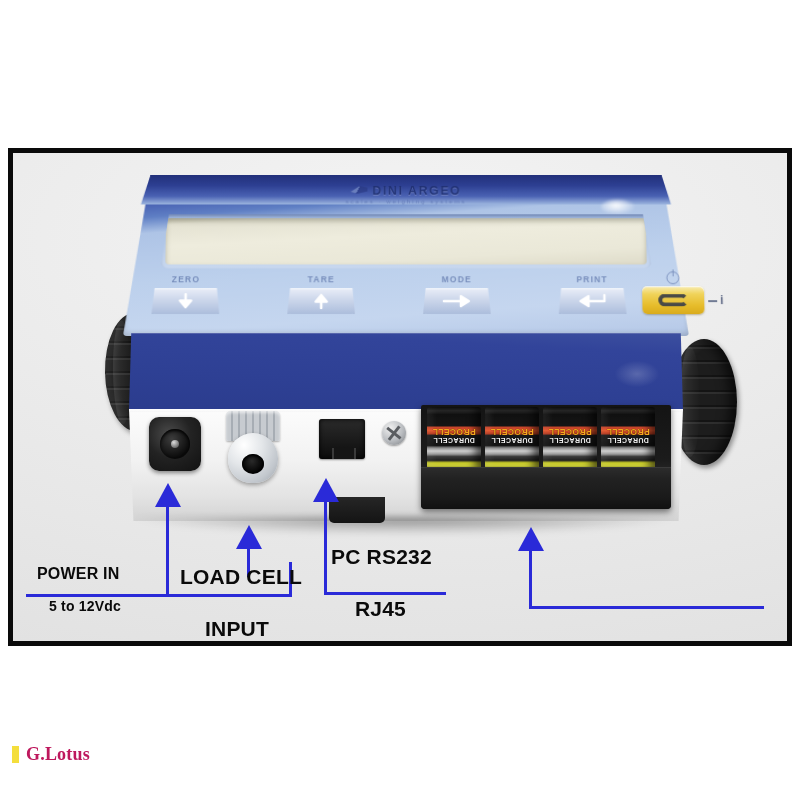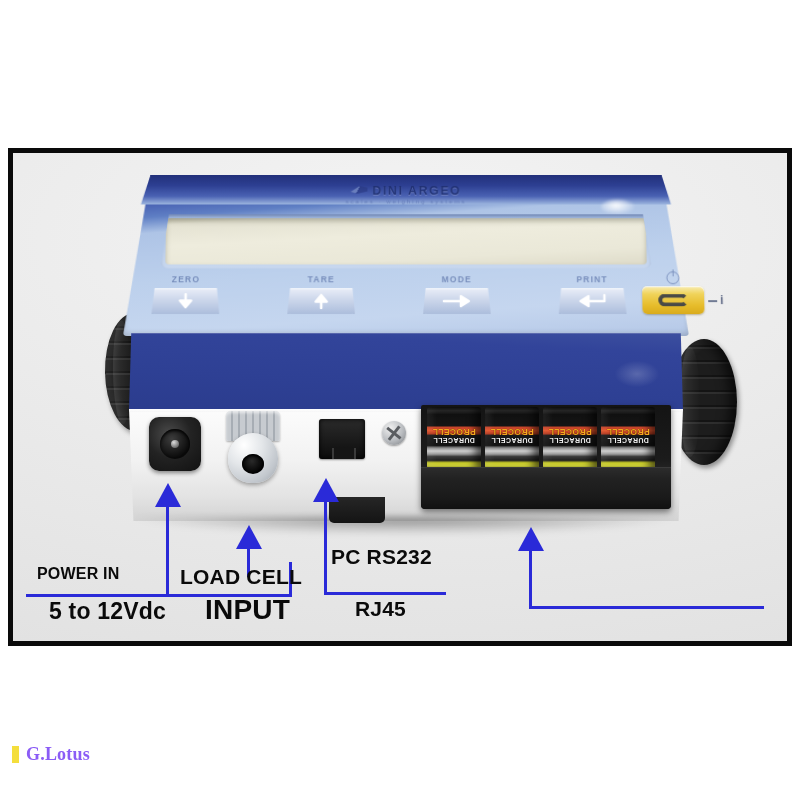--- a/index.html
+++ b/index.html
@@ -467,21 +467,21 @@
   }
   .wm-row { display: flex; align-items: center; gap: 7px; }
   .wm-bar {
     width: 7px; height: 17px;
     background: #f4de3c;
   }
   .wm-name {
     font-family: "Liberation Serif", serif;
     font-size: 18px;
     font-weight: 700;
-    color: #8b5cf6;
+    color: #be185d;
     letter-spacing: .2px;
   }
   .wm-url {
     margin-top: 1px;
     font-family: "Liberation Serif", serif;
     font-size: 15px;
     color: #3f8fd0;
     letter-spacing: .1px;
   }
 </style>
@@ -600,26 +600,26 @@
       </div>
 
     </div>
 
     <div class="callout-arrow" style="left:142px; top:330px;"></div>
     <div class="callout-line" style="left:153px; top:354px; width:3px; height:90px;"></div>
     <div class="callout-line" style="left:153px; top:441px; width:126px; height:3px;"></div>
     <div class="callout-line" style="left:13px;  top:441px; width:144px; height:3px;"></div>
     <div class="callout-line" style="left:276px; top:409px; width:3px; height:34px;"></div>
     <div class="callout-label" style="left:24px;  top:412px; font-size:16px;">POWER IN</div>
-    <div class="callout-label" style="left:36px;  top:445px; font-size:23px;">5 to 12Vdc</div>
+    <div class="callout-label" style="left:36px;  top:445px; font-size:14px;">5 to 12Vdc</div>
 
     <div class="callout-arrow" style="left:223px; top:372px;"></div>
     <div class="callout-line" style="left:234px; top:396px; width:3px; height:28px;"></div>
     <div class="callout-label" style="left:167px; top:412px; font-size:21px;">LOAD CELL</div>
-    <div class="callout-label" style="left:192px; top:441px; font-size:28px;">INPUT</div>
+    <div class="callout-label" style="left:192px; top:464px; font-size:21px;">INPUT</div>
 
     <div class="callout-arrow" style="left:300px; top:325px;"></div>
     <div class="callout-line" style="left:311px; top:349px; width:3px; height:93px;"></div>
     <div class="callout-line" style="left:311px; top:439px; width:122px; height:3px;"></div>
     <div class="callout-label" style="left:318px; top:392px; font-size:21px;">PC  RS232</div>
     <div class="callout-label" style="left:342px; top:444px; font-size:21px;">RJ45</div>
 
     <div class="callout-arrow" style="left:505px; top:374px;"></div>
     <div class="callout-line" style="left:516px; top:398px; width:3px; height:58px;"></div>
     <div class="callout-line" style="left:516px; top:453px; width:235px; height:3px;"></div>

